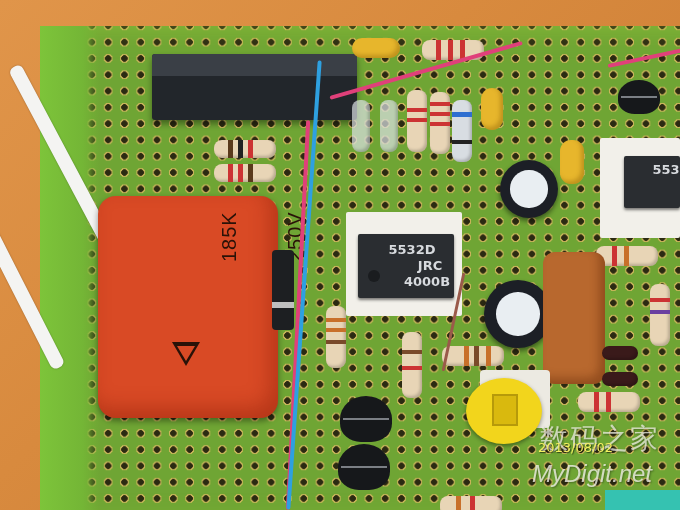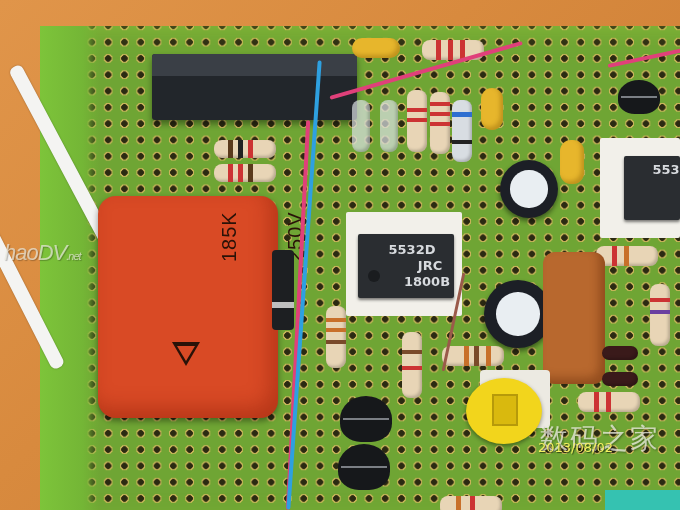--- a/index.html
+++ b/index.html
@@ -107,26 +107,26 @@
   <div class="res" style="left:352px;top:100px;width:18px;height:52px;background:rgba(220,225,230,.7);"></div>
   <div class="res" style="left:380px;top:100px;width:18px;height:52px;background:rgba(220,225,230,.7);"></div>
 
   <div class="elcap" style="left:500px;top:160px;width:58px;height:58px;"></div>
   <div class="elcap" style="left:484px;top:280px;width:68px;height:68px;"></div>
 
   <div class="ic-socket" style="left:346px;top:212px;width:116px;height:104px;"></div>
   <div class="ic" style="left:358px;top:234px;width:96px;height:64px;">
     <div class="ic-text" style="left:24px;top:8px;width:60px;">5532D</div>
     <div class="ic-text" style="left:52px;top:24px;width:40px;">JRC</div>
-    <div class="ic-text" style="left:44px;top:40px;width:50px;">1800B</div>
+    <div class="ic-text" style="left:44px;top:40px;width:50px;">4000B</div>
     <div class="ic-dot" style="left:10px;top:36px;"></div>
   </div>
 
   <div class="ic-socket" style="left:600px;top:138px;width:80px;height:100px;"></div>
-  <div class="ic" style="left:624px;top:156px;width:56px;height:64px;">
+  <div class="ic" style="left:624px;top:156px;width:56px;height:52px;">
     <div class="ic-text" style="left:22px;top:6px;width:40px;">553</div>
   </div>
   <div class="transistor" style="left:618px;top:80px;width:42px;height:34px;"></div>
 
   <div class="cap-film"></div>
   <div class="cap-text">
     <span>185K</span>
     <span>250V</span>
   </div>
   <div class="cap-logo"></div>
@@ -176,18 +176,16 @@
   <div class="trimpot"></div>
 
   <div class="wire" style="left:296px;top:120px;width:4px;height:390px;background:#e0407a;transform:rotate(3deg);"></div>
   <div class="wire" style="left:302px;top:60px;width:4px;height:450px;background:#2ea0e0;transform:rotate(4deg);"></div>
   <div class="wire" style="left:330px;top:96px;width:200px;height:4px;background:#e0407a;transform:rotate(-16deg);transform-origin:left center;"></div>
   <div class="wire" style="left:608px;top:64px;width:80px;height:4px;background:#e0407a;transform:rotate(-12deg);transform-origin:left center;"></div>
   <div class="wire" style="left:452px;top:272px;width:3px;height:100px;background:#9a5a4a;transform:rotate(12deg);"></div>
 
   <div class="teal"></div>
 
-  <div class="watermark-left">
-    <span>haoDV</span><small>.net</small>
-  </div>
   <div class="wm-cn">数码之家</div>
   <div class="date">2013/08/02</div>
+  <div class="wm-en">MyDigit.net</div>
 </div>
 
 </body></html>

